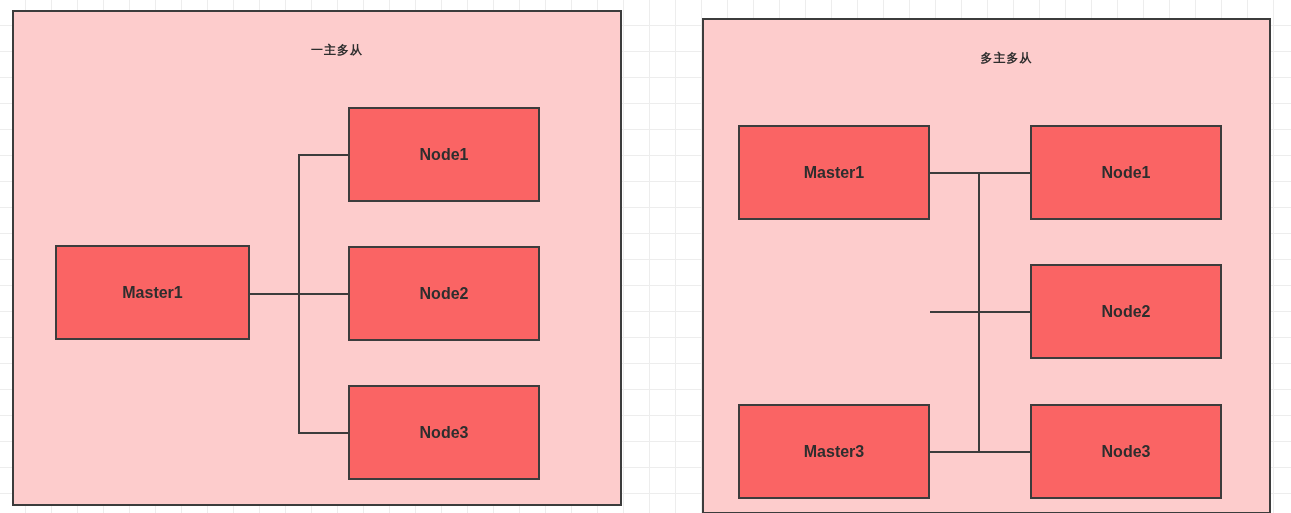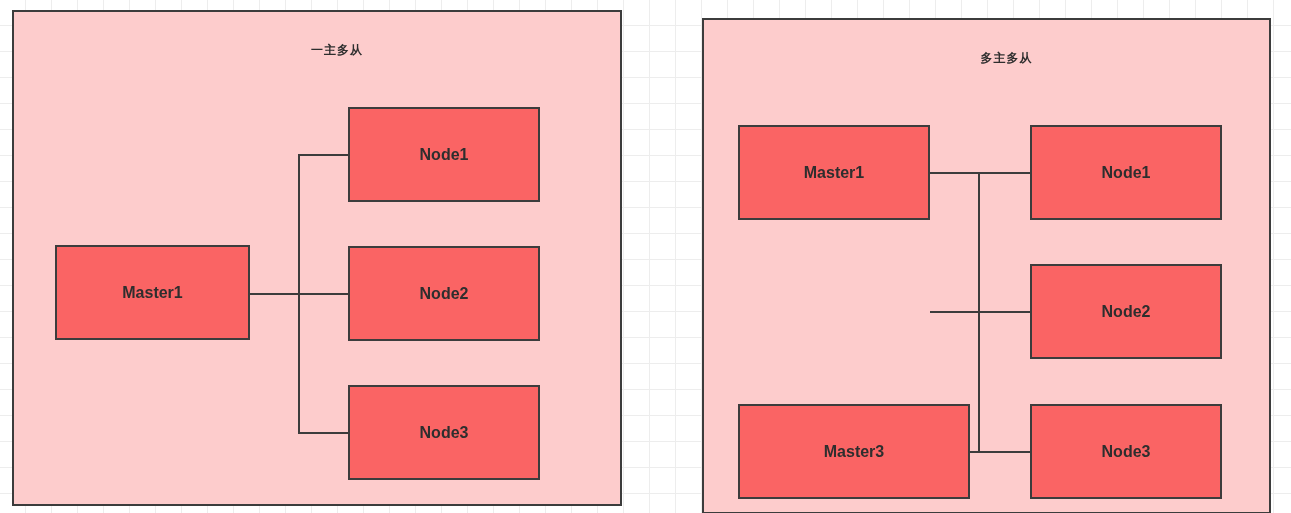--- a/index.html
+++ b/index.html
@@ -116,21 +116,21 @@
 
     <div class="conn-h" style="left:226px; top:291px; width:102px;"></div>
 
     <div class="conn-h" style="left:226px; top:431px; width:102px;"></div>
 
     <div class="box" style="left:34px; top:105px; width:192px; height:95px;">
       <span>Master1</span>
     </div>
 
 
-    <div class="box" style="left:34px; top:384px; width:232px; height:95px;">
+    <div class="box" style="left:34px; top:384px; width:192px; height:95px;">
       <span>Master3</span>
     </div>
 
     <div class="box" style="left:326px; top:105px; width:192px; height:95px;">
       <span>Node1</span>
     </div>
 
     <div class="box" style="left:326px; top:244px; width:192px; height:95px;">
       <span>Node2</span>
     </div>

